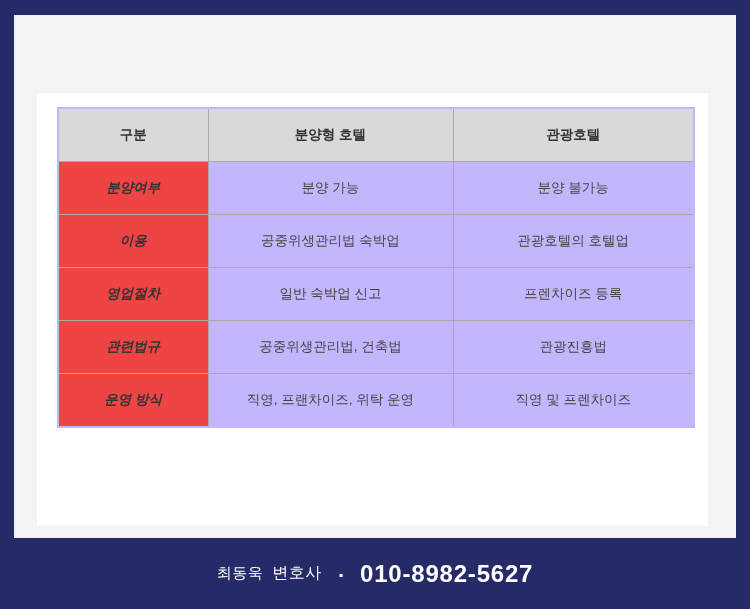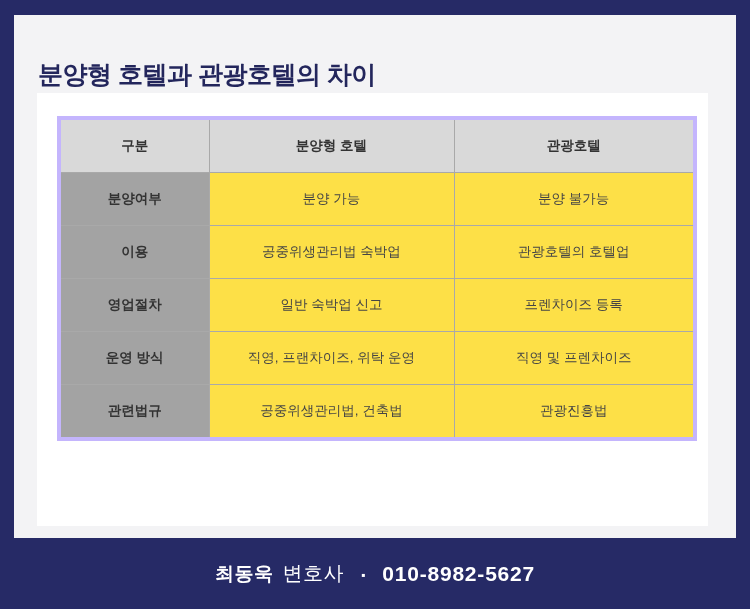--- a/index.html
+++ b/index.html
@@ -28,67 +28,66 @@
     color: #23265c;
   }
   .panel {
     position: absolute;
     left: 23px; top: 78px;
     width: 671px; height: 433px;
     background: #ffffff;
   }
   table.compare {
     position: absolute;
-    left: 20px; top: 23px;
+    left: 20px; top: 14px;
     width: 636px;
     border-collapse: collapse;
     table-layout: fixed;
-    border: 4px solid #c4b5fd;
+    border: 2px solid #c4b5fd;
   }
   table.compare col.c0 { width: 150px; }
   table.compare col.c1 { width: 245px; }
   table.compare col.c2 { width: 241px; }
   table.compare th, table.compare td {
     border: 1px solid #a9a9a9;
     text-align: center;
     vertical-align: middle;
     font-size: 13.5px;
     height: 48px;
     padding: 2px 6px;
     white-space: pre-line;
     line-height: 1.55;
   }
   table.compare th {
     background: #d9d9d9;
     color: #333333;
     font-weight: 700;
   }
-  table.compare td { background: #fde047; color: #454545; font-weight: 400; }
-  table.compare td.label-cell { background: #a3a3a3; color: #333333; font-weight: 700; }
+  table.compare td { background: #c4b5fd; color: #454545; font-weight: 400; }
+  table.compare td.label-cell { background: #ef4444; color: #333333; font-weight: 700; font-style: italic; }
   table.compare tr.tall td { height: 82px; }
   .footer {
     position: absolute;
     left: 0; top: 538px;
     width: 750px; height: 71px;
     display: flex;
     align-items: center;
     justify-content: center;
     color: #ffffff;
   }
-  .footer .name { font-size: 19px; font-weight: 700; letter-spacing: 0.5px; }
-  .footer .role { font-size: 20px; font-weight: 400; margin-left: 9px; letter-spacing: 0.5px; }
+  .footer .name { font-size: 15px; font-weight: 400; letter-spacing: 0.5px; }
+  .footer .role { font-size: 16px; font-weight: 400; margin-left: 9px; letter-spacing: 0.5px; }
   .footer .bullet { font-size: 12px; margin: 0 17px; position: relative; top: 1px; }
-  .footer .phone { font-size: 21px; font-weight: 600; letter-spacing: 0.8px; }
+  .footer .phone { font-size: 24px; font-weight: 600; letter-spacing: 0.8px; }
 </style>
 </head>
 <body>
 
 <div class="frame">
   <div class="content">
-    <h1 class="page-title">분양형 호텔과 관광호텔의 차이</h1>
     <div class="panel">
       <table class="compare">
         <colgroup>
           <col class="c0">
             <col class="c1">
             <col class="c2">
         </colgroup>
         <thead>
           <tr>
               <th>구분</th>
@@ -106,28 +105,28 @@
               <td class="label-cell">이용</td>
               <td>공중위생관리법 숙박업</td>
               <td>관광호텔의 호텔업</td>
             </tr>
             <tr>
               <td class="label-cell">영업절차</td>
               <td>일반 숙박업 신고</td>
               <td>프렌차이즈 등록</td>
             </tr>
             <tr>
+              <td class="label-cell">관련법규</td>
+              <td>공중위생관리법, 건축법</td>
+              <td>관광진흥법</td>
+            </tr>
+            <tr>
               <td class="label-cell">운영 방식</td>
               <td>직영, 프랜차이즈, 위탁 운영</td>
               <td>직영 및 프렌차이즈</td>
-            </tr>
-            <tr>
-              <td class="label-cell">관련법규</td>
-              <td>공중위생관리법, 건축법</td>
-              <td>관광진흥법</td>
             </tr>
           </tbody>
       </table>
     </div>
   </div>
   <div class="footer">
     <span class="name">최동욱</span>
     <span class="role">변호사</span>
     <span class="bullet">▪</span>
     <span class="phone">010-8982-5627</span>

